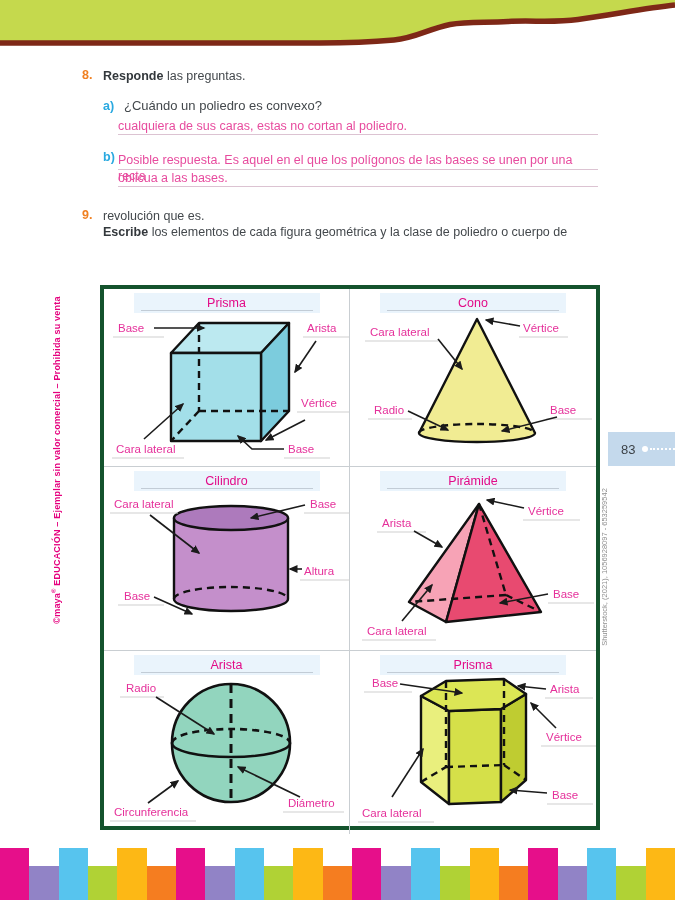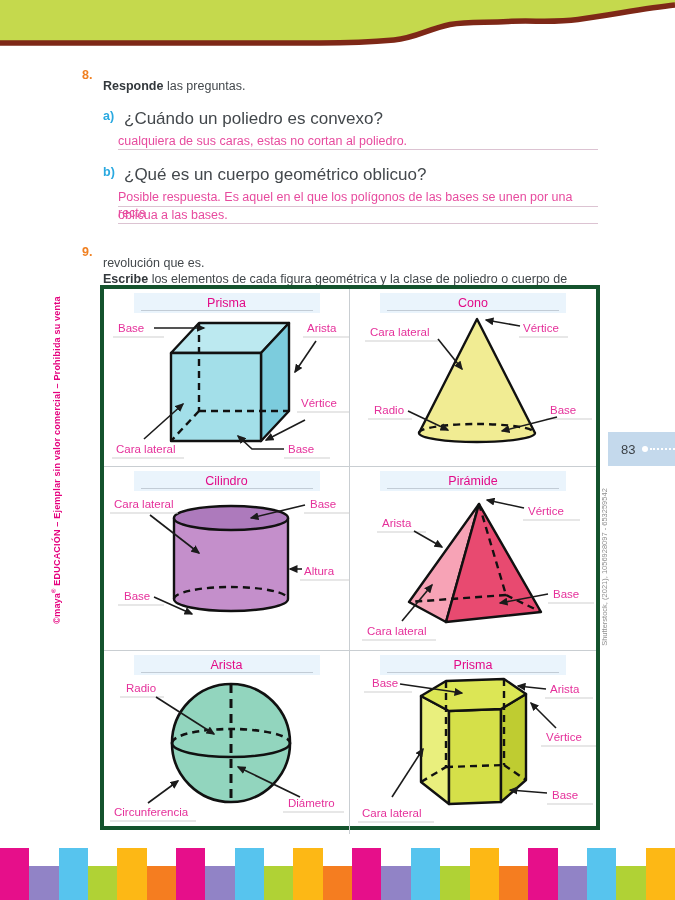--- a/index.html
+++ b/index.html
@@ -22,27 +22,27 @@
   .badge{position:absolute;left:608px;top:432px;width:67px;height:34px;background:#c4d9ec;
     display:flex;align-items:center;text-align:center;}
   .badge .num{font-size:13px;color:#3c4247;margin-left:13px;}
   .badge .dot{width:6px;height:6px;border-radius:50%;background:#fff;margin-left:7px;}
   .badge .dots{flex:1;border-top:2px dotted #fff;margin:0 0 0 2px;}
 
   
   .content{position:absolute;left:82px;top:68px;width:516px;}
   .qrow{display:flex;}
   .qnum{width:21px;font-weight:bold;color:#f08021;font-size:12.5px;flex:0 0 21px;}
-  .qbody{flex:1;font-size:12.5px;color:#43484c;line-height:1.28;margin-top:10px;}
+  .qbody{flex:1;font-size:12.5px;color:#43484c;line-height:1.28;}
   .qbody b{color:#33383c;}
   .sub{display:flex;margin-top:14px;}
   .sub:first-of-type{margin-top:13px;}
   .letter{width:21px;flex:0 0 21px;font-weight:bold;color:#2aa9e0;font-size:12.5px;}
   .subbody{flex:1;}
-  .question{font-size:17px;color:#43484c;}
+  .question{font-size:13px;color:#43484c;}
   .answers{margin-left:-6px;margin-top:3px;width:calc(100% + 6px);}
   .ansline{font-size:12.5px;color:#e74b9e;height:16.5px;border-bottom:1px solid #dcc3d2;}
   .q9{margin-top:21px;}
 
   
   .grid{position:absolute;left:100px;top:285px;width:500px;height:545px;
     display:grid;grid-template-columns:1fr 1fr;grid-template-rows:178px 184px 183px;
     border:4px solid #14532d;box-sizing:border-box;background:#fff;}
   .cell{position:relative;box-sizing:border-box;}
   .cell.br{border-right:1px solid #c9ced2;}
@@ -102,21 +102,20 @@
             <div class="question">¿Cuándo un poliedro es convexo?</div>
             <div class="answers">
               <div class="ansline">cualquiera de sus caras, estas no cortan al poliedro.</div>
             </div>
           </div>
         </div>
 
         <div class="sub">
           <span class="letter">b)</span>
           <div class="subbody">
-            <div class="question">¿Qué es un cuerpo geométrico oblicuo?</div>
             <div class="answers">
               <div class="ansline">Posible respuesta. Es aquel en el que los polígonos de las bases se unen por una recta</div>
               <div class="ansline">oblicua a las bases.</div>
             </div>
           </div>
         </div>
       </div>
     </div>
 
     <div class="qrow q9">

